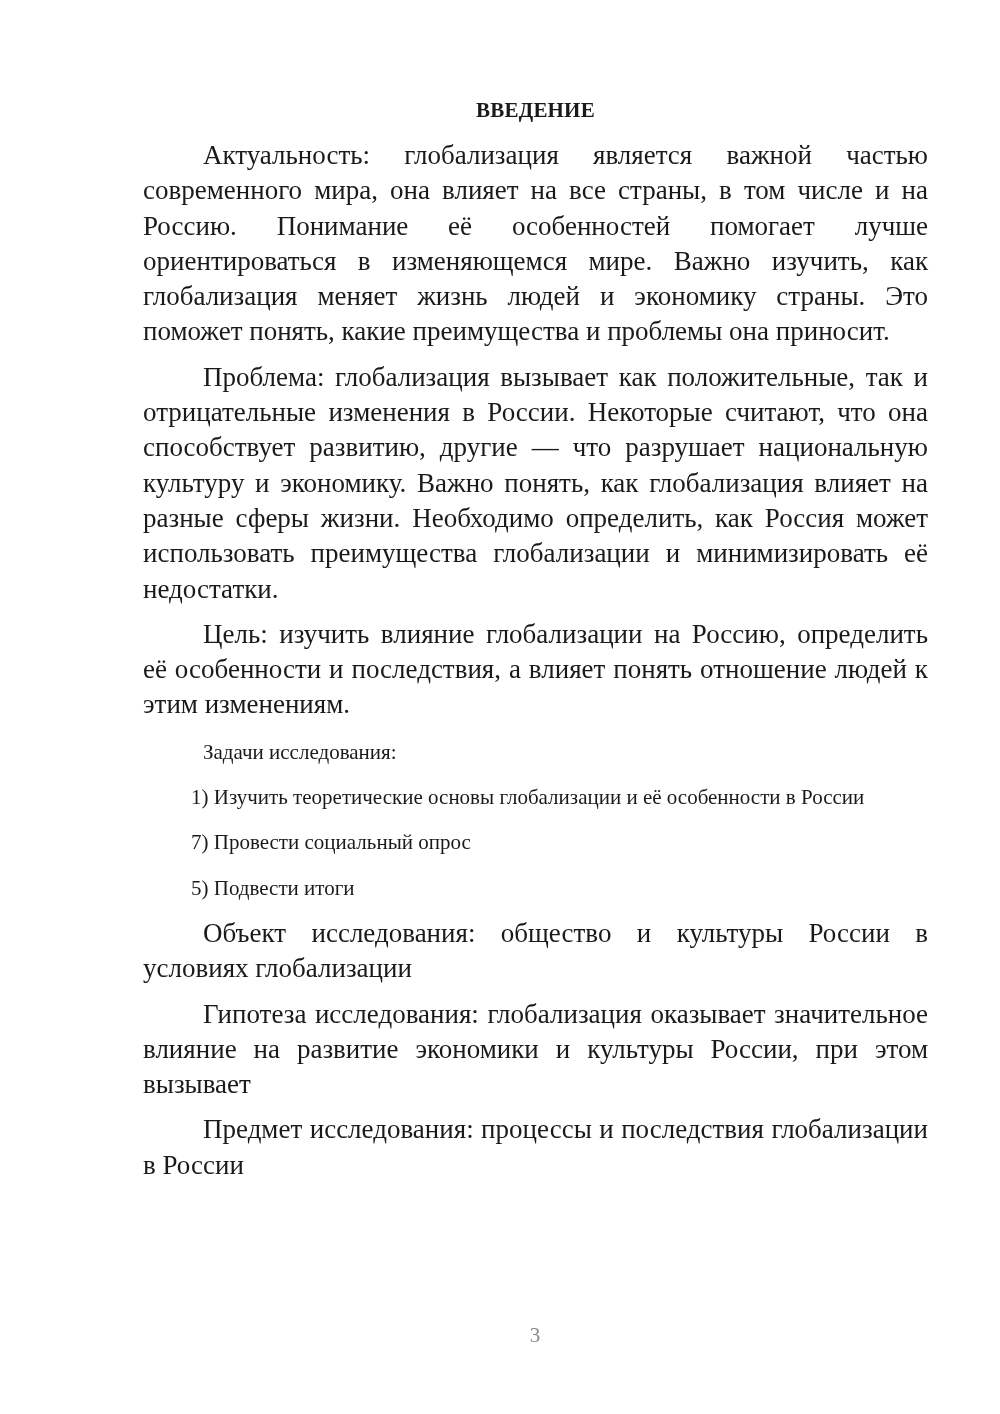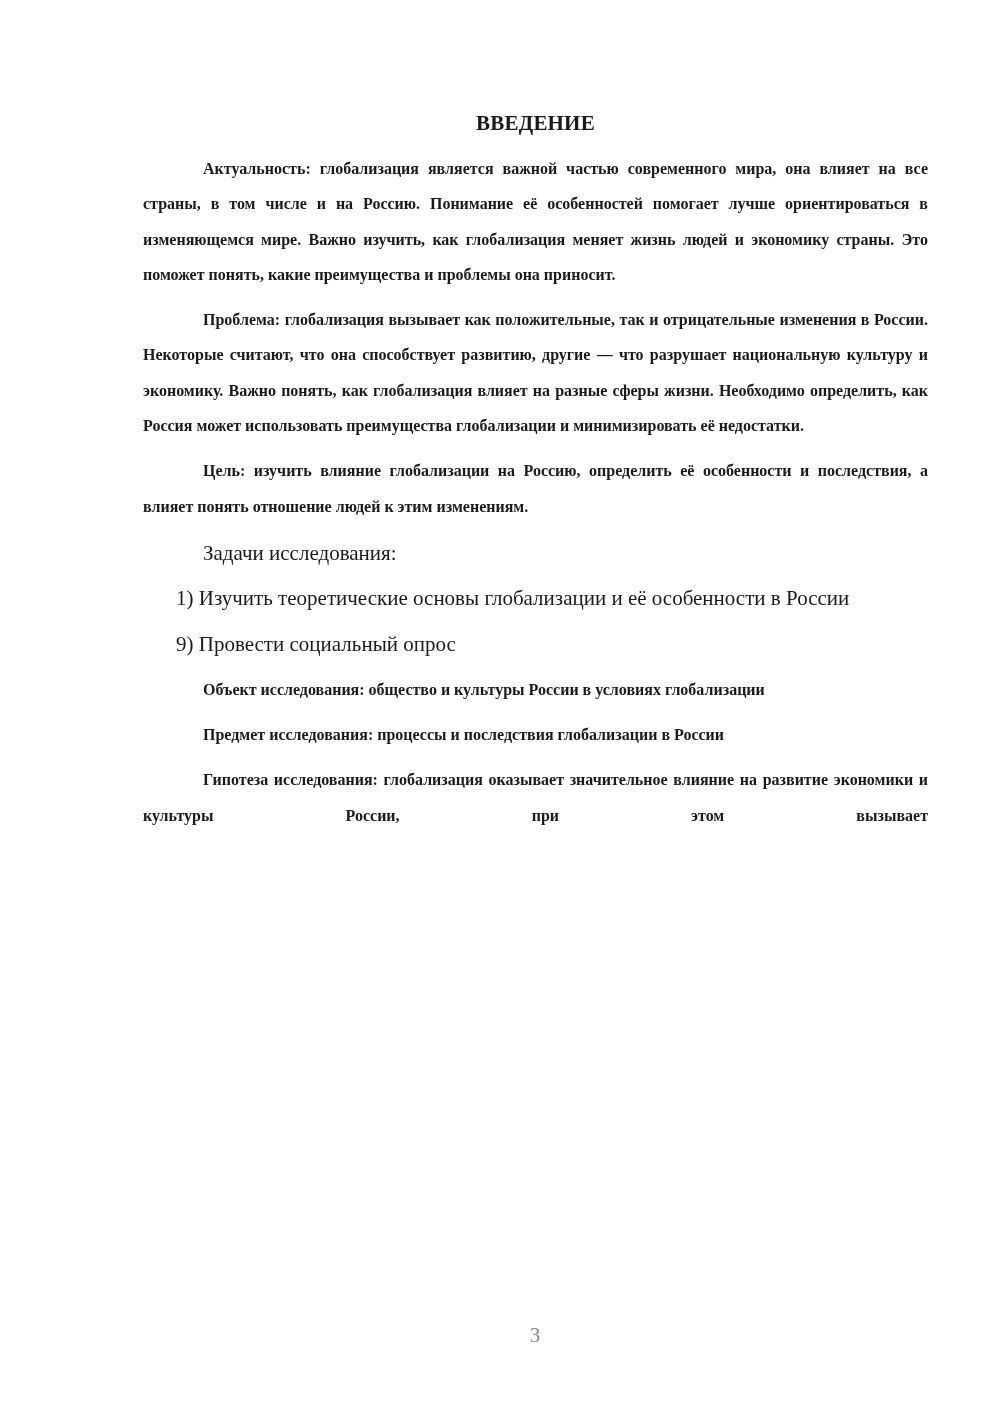--- a/index.html
+++ b/index.html
@@ -19,47 +19,46 @@
       position: absolute;
       left: 143px;
       top: 92px;
       width: 785px;
     }
     .title {
       text-align: center;
       font-weight: bold;
       font-size: 21px;
       line-height: 36px;
-      margin: 13px 0 10px 0;
+      margin: 0 0 10px 0;
       padding-left: 0;
       letter-spacing: 0.2px;
     }
     .para {
-      font-size: 16px;
+      font-size: 27px;
       line-height: 35.3px;
       text-align: justify;
       text-indent: 60px;
       margin: 0 0 10px 0;
-      font-weight: bold;
     }
     .para.last-open {
       text-align-last: justify;
     }
     .task-heading {
       font-size: 21px;
       line-height: 35.3px;
       text-indent: 60px;
       margin: 12px 0 10px 0;
     }
     .task {
       font-size: 21px;
       line-height: 35.3px;
       text-align: justify;
       text-indent: 32px;
-      margin: 0 0 10px 1px;
+      margin: 0 0 10px 16px;
     }
     .page-number {
       position: absolute;
       top: 1323px;
       left: 0;
       width: 1070px;
       text-align: center;
       font-size: 21px;
       color: #8a8a8a;
       font-family: "Liberation Serif", "DejaVu Serif", serif;
@@ -71,21 +70,22 @@
 <div class="page">
   <div class="title">ВВЕДЕНИЕ</div>
 
   <p class="para">Актуальность: глобализация является важной частью современного мира, она влияет на все страны, в том числе и на Россию. Понимание её особенностей помогает лучше ориентироваться в изменяющемся мире. Важно изучить, как глобализация меняет жизнь людей и экономику страны. Это поможет понять, какие преимущества и проблемы она приносит.</p>
   <p class="para">Проблема: глобализация вызывает как положительные, так и отрицательные изменения в России. Некоторые считают, что она способствует развитию, другие — что разрушает национальную культуру и экономику. Важно понять, как глобализация влияет на разные сферы жизни. Необходимо определить, как Россия может использовать преимущества глобализации и минимизировать её недостатки.</p>
   <p class="para">Цель: изучить влияние глобализации на Россию, определить её особенности и последствия, а влияет понять отношение людей к этим изменениям.</p>
 
   <p class="task-heading">Задачи исследования:</p>
   <div>
     <p class="task">1) Изучить теоретические основы глобализации и её особенности в России</p>
-    <p class="task">9) Провести социальный опрос</p>
+    <p class="task">7) Провести социальный опрос</p>
+    <p class="task">5) Подвести итоги</p>
   </div>
 
   <p class="para">Объект исследования: общество и культуры России в условиях глобализации</p>
+  <p class="para last-open">Гипотеза исследования: глобализация оказывает значительное влияние на развитие экономики и культуры России, при этом вызывает</p>
   <p class="para">Предмет исследования: процессы и последствия глобализации в России</p>
-  <p class="para last-open">Гипотеза исследования: глобализация оказывает значительное влияние на развитие экономики и культуры России, при этом вызывает</p>
 </div>
 
 <div class="page-number">3</div>
 
 </body></html>

